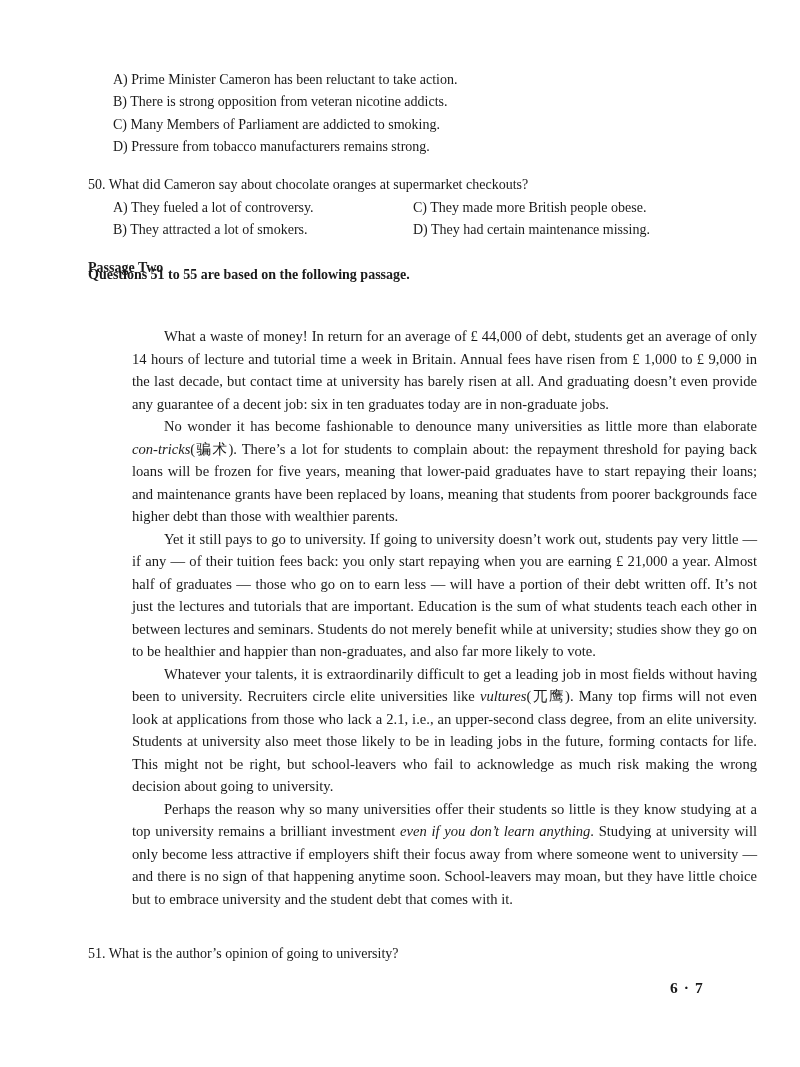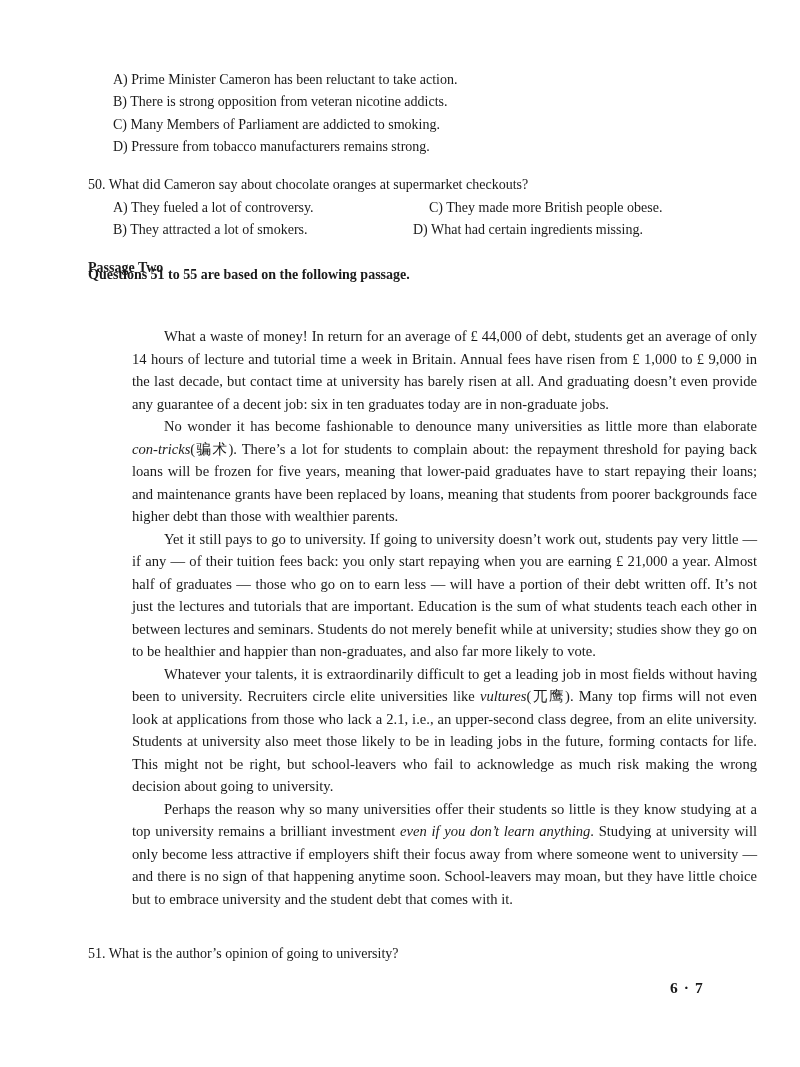--- a/index.html
+++ b/index.html
@@ -23,23 +23,23 @@
 
 <div class="page">
 
   <div class="line opt" style="top:69px;">A) Prime Minister Cameron has been reluctant to take action.</div>
   <div class="line opt" style="top:91px;">B) There is strong opposition from veteran nicotine addicts.</div>
   <div class="line opt" style="top:114px;">C) Many Members of Parliament are addicted to smoking.</div>
   <div class="line opt" style="top:136px;">D) Pressure from tobacco manufacturers remains strong.</div>
 
   <div class="line q" style="top:174px;">50. What did Cameron say about chocolate oranges at supermarket checkouts?</div>
   <div class="line opt" style="top:197px;text-align:center;">A) They fueled a lot of controversy.</div>
-  <div class="line optc" style="top:197px;margin-left:16px;">C) They made more British people obese.</div>
+  <div class="line optc" style="top:197px;">C) They made more British people obese.</div>
   <div class="line opt" style="top:219px;">B) They attracted a lot of smokers.</div>
-  <div class="line optc" style="top:219px;">D) What had certain ingredients missing.</div>
+  <div class="line optc" style="top:219px;">D) They had certain maintenance missing.</div>
 
   <div class="line q bold" style="top:257px;">Passage Two</div>
   <div class="line q bold" style="top:264px;">Questions 51 to 55 are based on the following passage.</div>
 
   <div class="passage" style="top:325px;">
     <p>What a waste of money! In return for an average of £ 44,000 of debt, students get an average of only 14 hours of lecture and tutorial time a week in Britain. Annual fees have risen from £ 1,000 to £ 9,000 in the last decade, but contact time at university has barely risen at all. And graduating doesn’t even provide any guarantee of a decent job: six in ten graduates today are in non-graduate jobs.</p>
     <p><span>No wonder it has become fashionable to denounce many universities as little more than elaborate </span><span class="it">con-tricks</span><span>(骗术)</span><span>. There’s a lot for students to complain about: the repayment threshold for paying back loans will be frozen for five years, meaning that lower-paid graduates have to start repaying their loans; and maintenance grants have been replaced by loans, meaning that students from poorer backgrounds face higher debt than those with wealthier parents.</span></p>
     <p>Yet it still pays to go to university. If going to university doesn’t work out, students pay very little — if any — of their tuition fees back: you only start repaying when you are earning £ 21,000 a year. Almost half of graduates — those who go on to earn less — will have a portion of their debt written off. It’s not just the lectures and tutorials that are important. Education is the sum of what students teach each other in between lectures and seminars. Students do not merely benefit while at university; studies show they go on to be healthier and happier than non-graduates, and also far more likely to vote.</p>
     <p><span>Whatever your talents, it is extraordinarily difficult to get a leading job in most fields without having been to university. Recruiters circle elite universities like </span><span class="it">vultures</span><span>(兀鹰)</span><span>. Many top firms will not even look at applications from those who lack a 2.1, i.e., an upper-second class degree, from an elite university. Students at university also meet those likely to be in leading jobs in the future, forming contacts for life. This might not be right, but school-leavers who fail to acknowledge as much risk making the wrong decision about going to university.</span></p>
     <p><span>Perhaps the reason why so many universities offer their students so little is they know studying at a top university remains a brilliant investment </span><span class="it">even if you don’t learn anything</span><span>. Studying at university will only become less attractive if employers shift their focus away from where someone went to university — and there is no sign of that happening anytime soon. School-leavers may moan, but they have little choice but to embrace university and the student debt that comes with it.</span></p>

